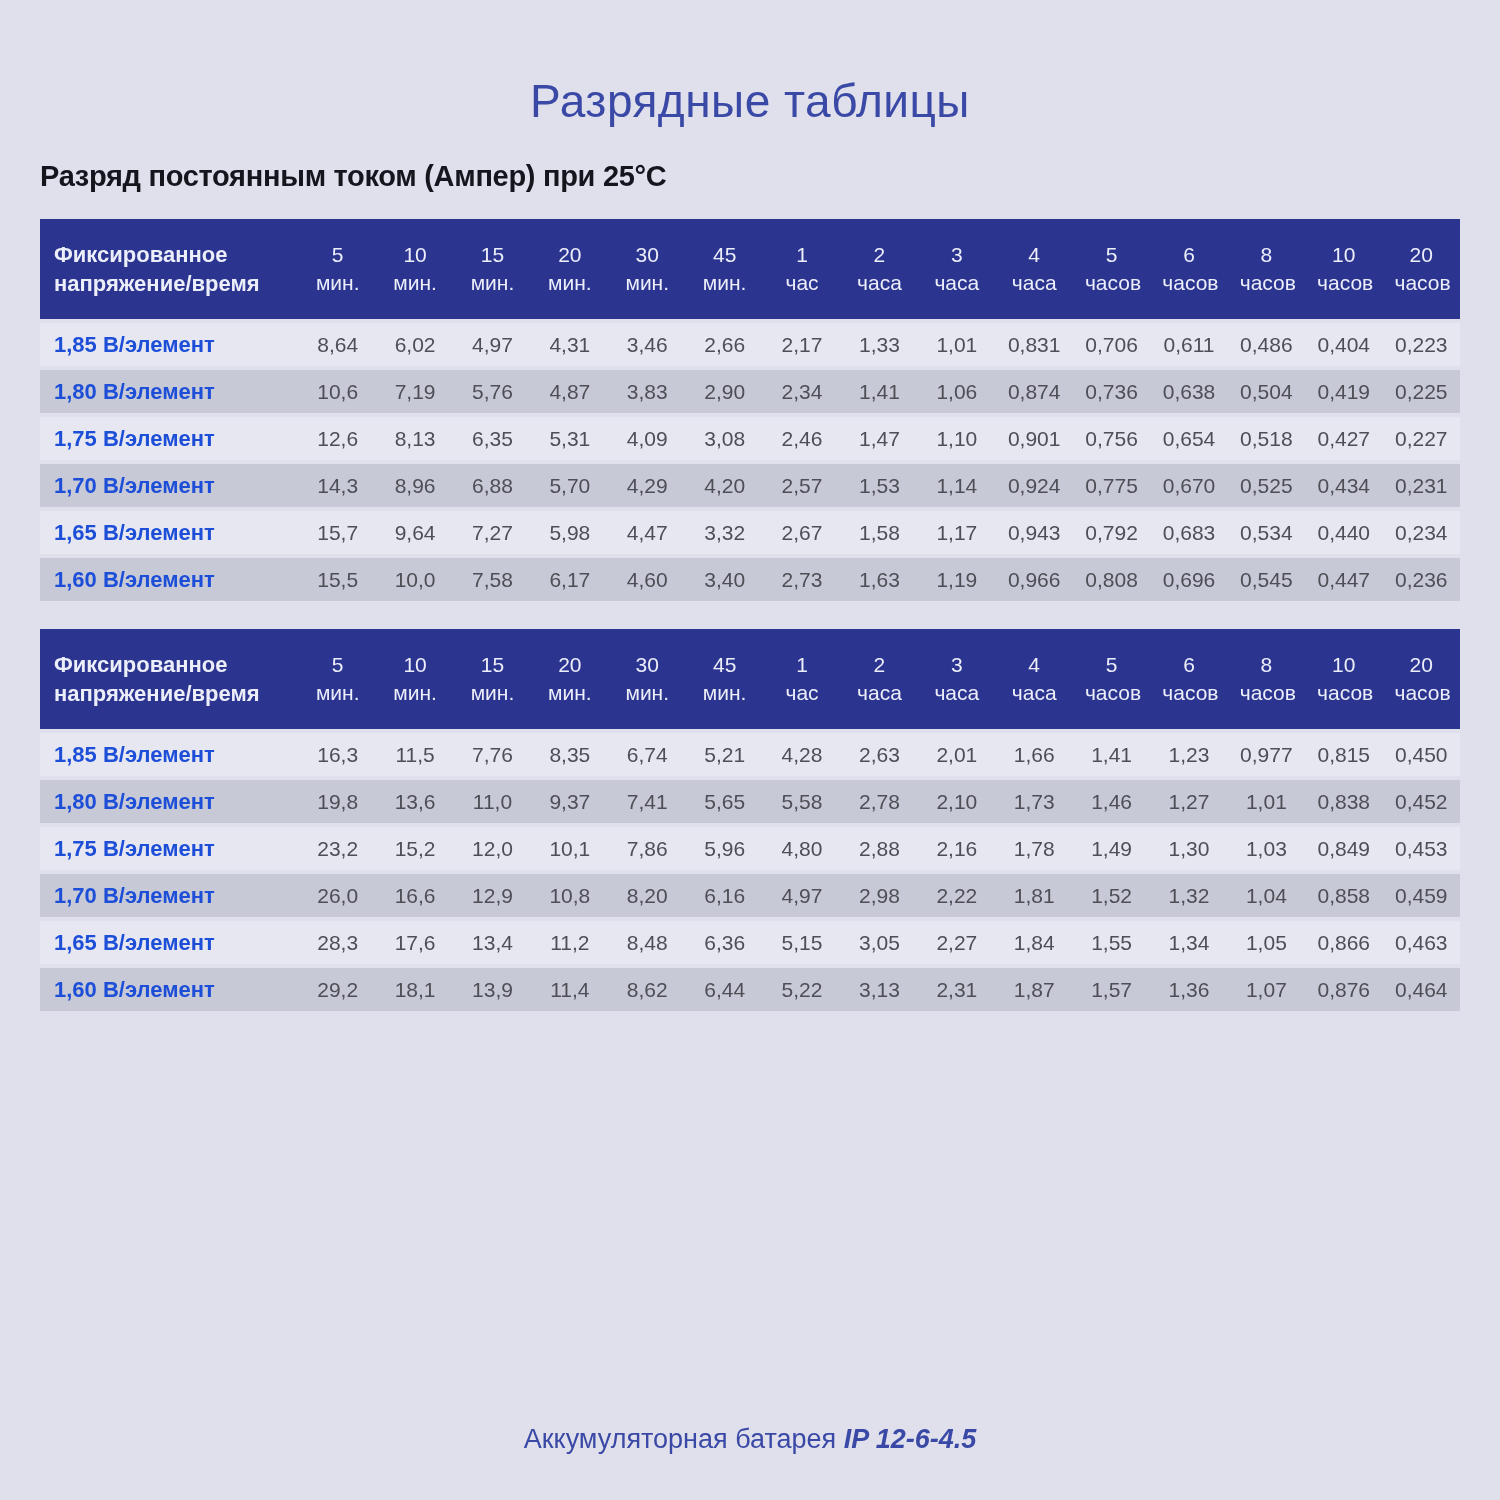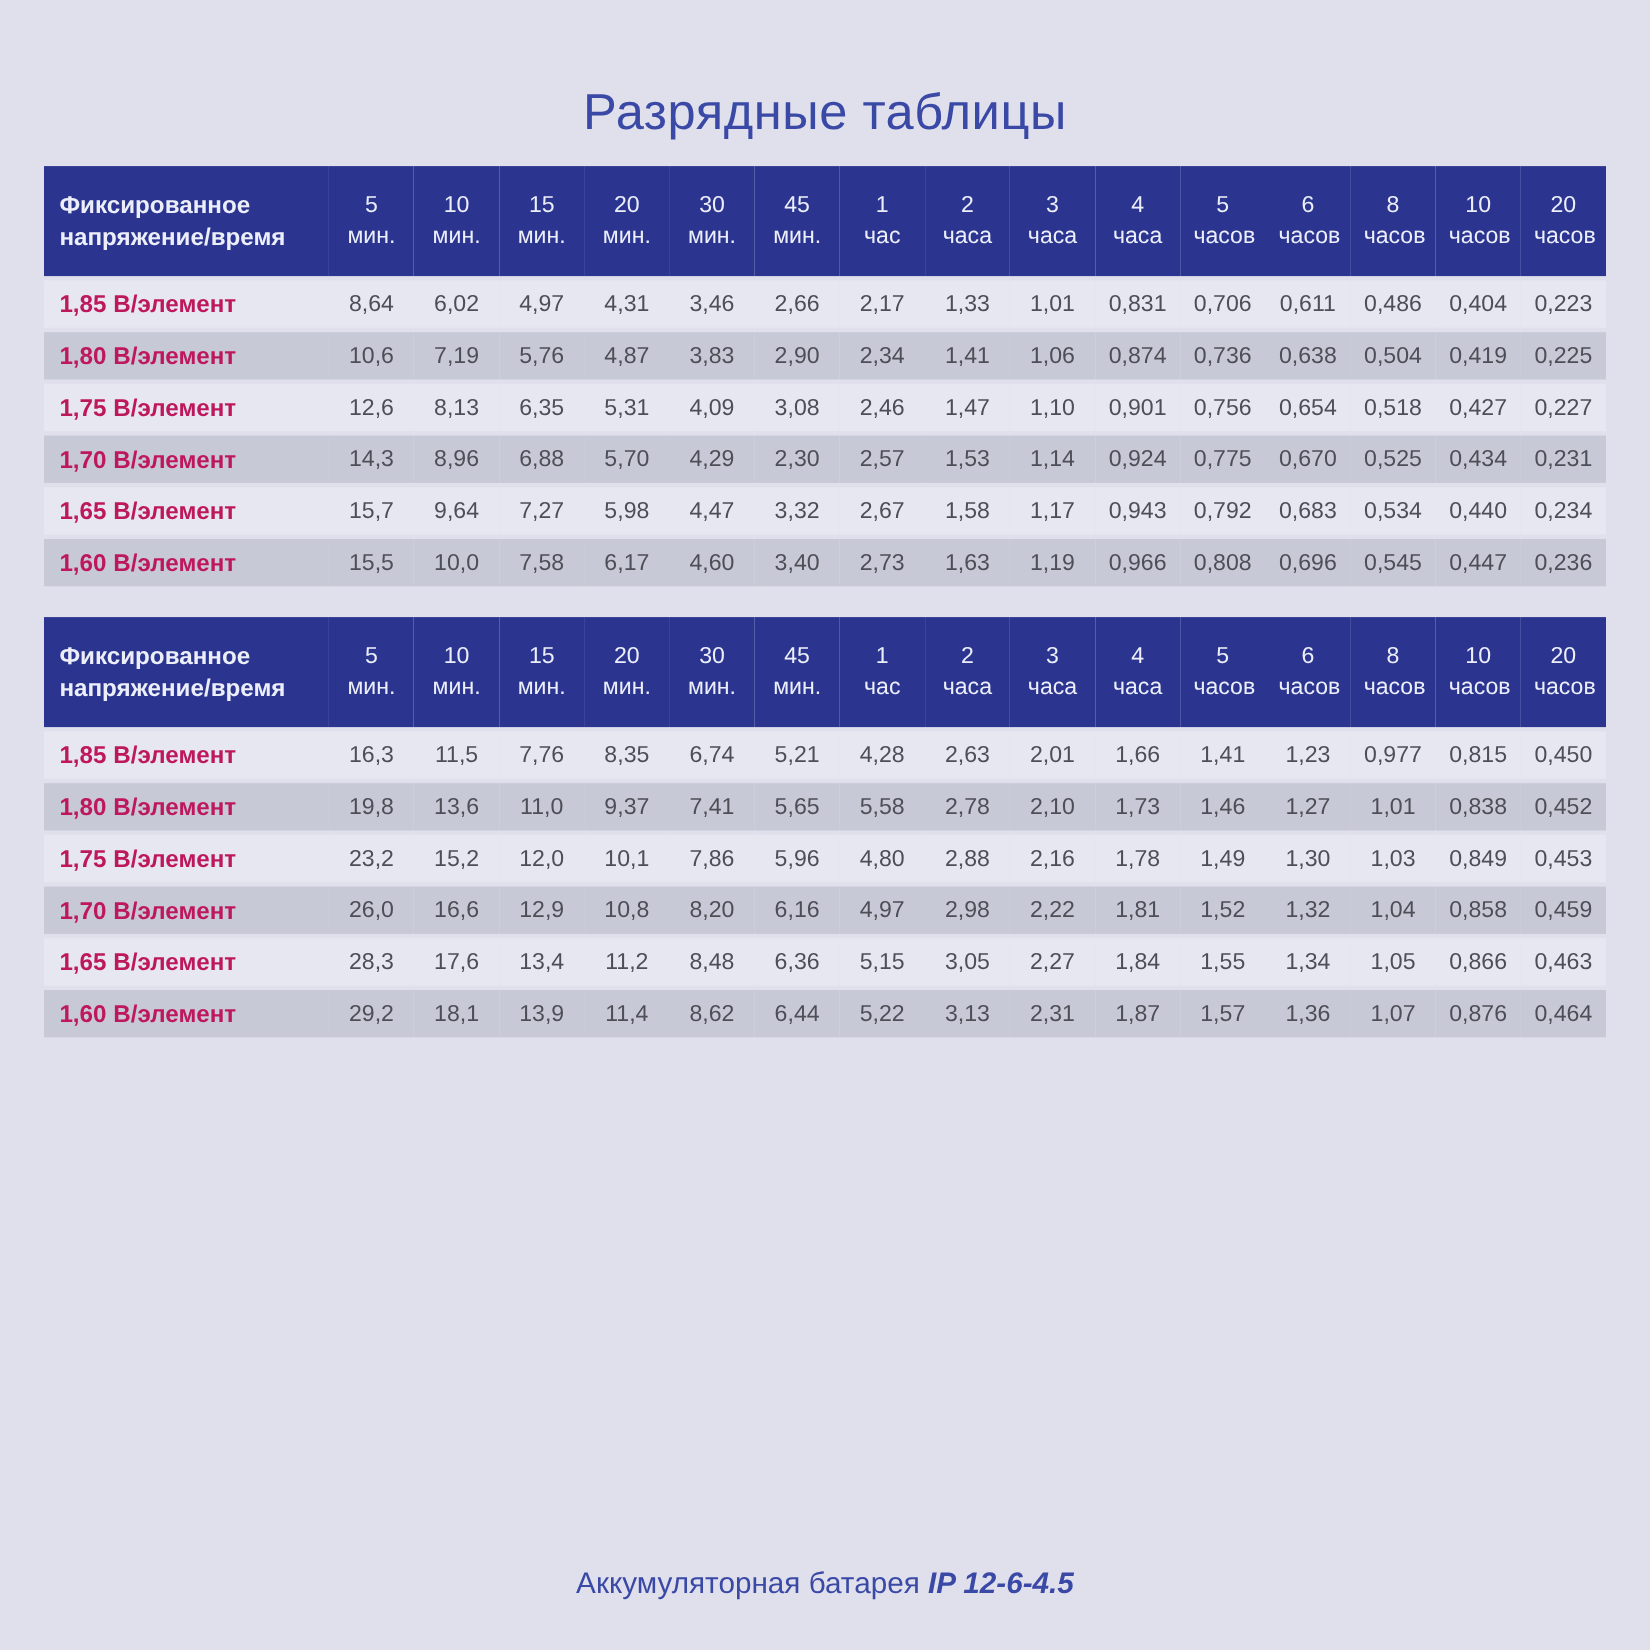--- a/index.html
+++ b/index.html
@@ -63,21 +63,21 @@
   table.discharge-table tbody tr:nth-child(odd)  { background: #e6e7f1; }
   table.discharge-table tbody tr:nth-child(even) { background: #c8c9d6; }
   table.discharge-table tbody td {
     height: 43px;
     padding: 0;
     vertical-align: middle;
   }
   td.row-label {
     font-size: 22px;
     font-weight: 700;
-    color: #be185d;
+    color: #1d4ed8;
     text-align: left;
     padding-left: 14px !important;
   }
   td.value-cell {
     font-size: 21px;
     font-weight: 400;
     color: #4e4e57;
     text-align: center;
   }
 
@@ -91,20 +91,21 @@
   }
   .footer-note .model { font-weight: 700; font-style: italic; }
 </style>
 </head>
 <body>
 
 <div class="page">
 
   <h1 class="page-title">Разрядные таблицы</h1>
 
+  <h2 class="section-heading">Разряд постоянным током (Ампер) при 25°C</h2>
 
   <table class="discharge-table">
     <thead>
       <tr>
         <th class="label-header">Фиксированное напряжение/время</th>
       <th><span>5</span><br><span>мин.</span></th>
           <th><span>10</span><br><span>мин.</span></th>
           <th><span>15</span><br><span>мин.</span></th>
           <th><span>20</span><br><span>мин.</span></th>
           <th><span>30</span><br><span>мин.</span></th>
@@ -175,21 +176,21 @@
           <td class="value-cell">0,427</td>
           <td class="value-cell">0,227</td>
         </tr>
         <tr>
           <td class="row-label">1,70 В/элемент</td>
           <td class="value-cell">14,3</td>
           <td class="value-cell">8,96</td>
           <td class="value-cell">6,88</td>
           <td class="value-cell">5,70</td>
           <td class="value-cell">4,29</td>
-          <td class="value-cell">2,30</td>
+          <td class="value-cell">4,20</td>
           <td class="value-cell">2,57</td>
           <td class="value-cell">1,53</td>
           <td class="value-cell">1,14</td>
           <td class="value-cell">0,924</td>
           <td class="value-cell">0,775</td>
           <td class="value-cell">0,670</td>
           <td class="value-cell">0,525</td>
           <td class="value-cell">0,434</td>
           <td class="value-cell">0,231</td>
         </tr>

